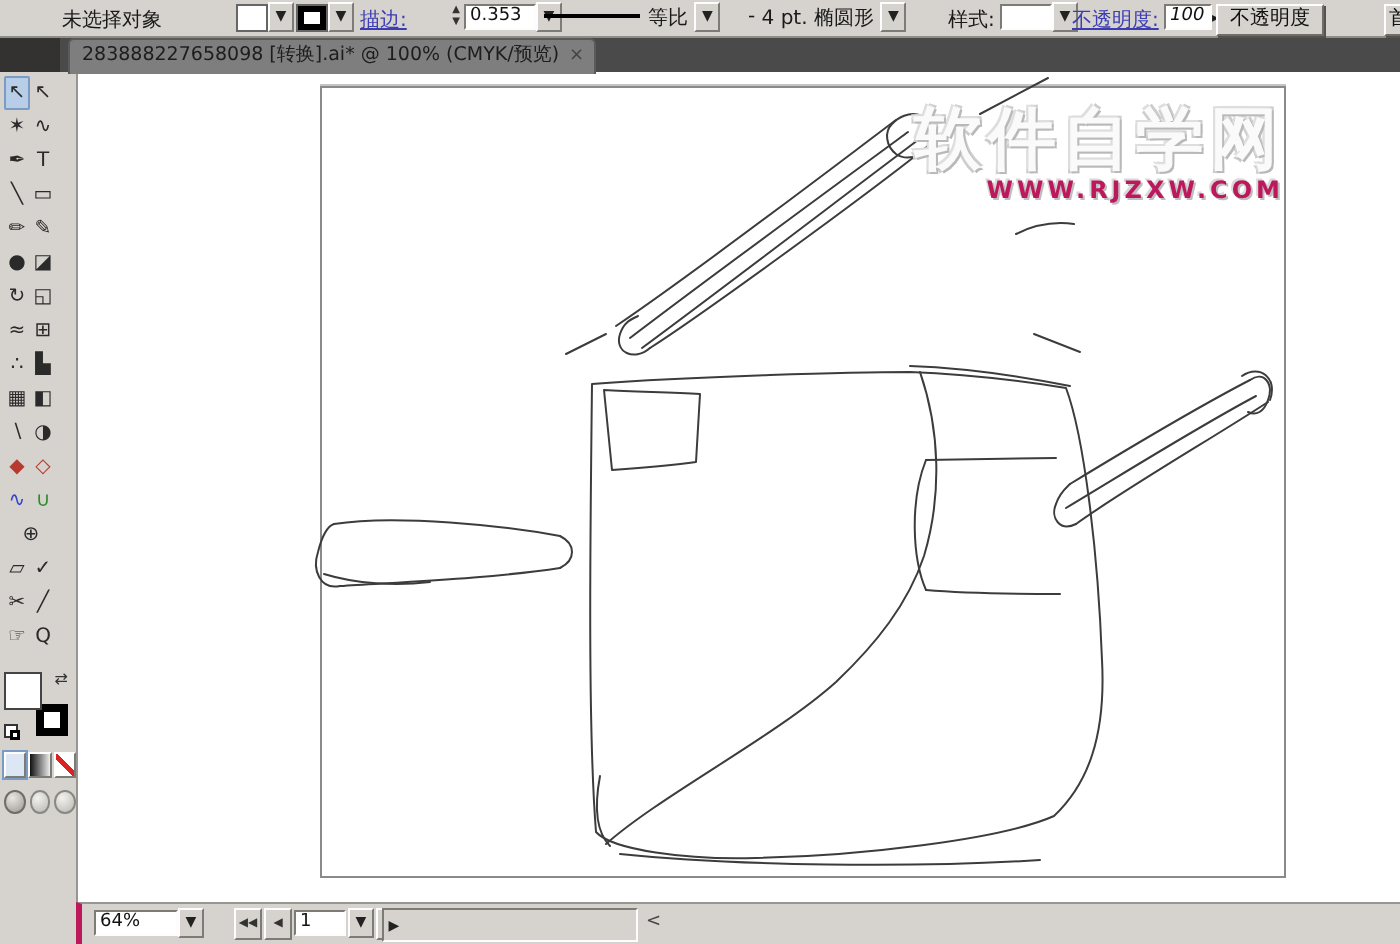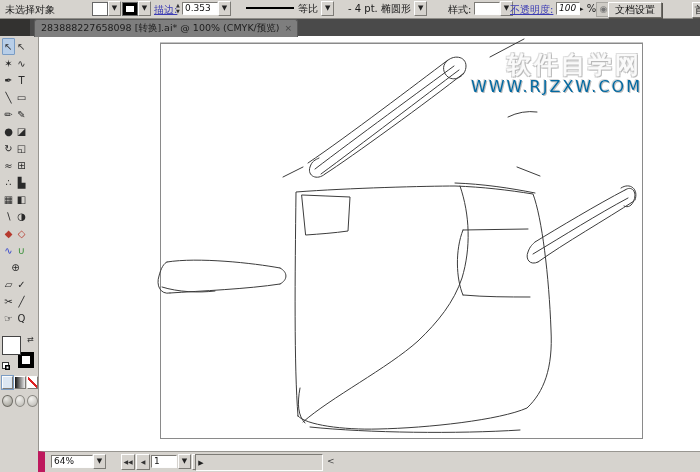--- a/index.html
+++ b/index.html
@@ -7,21 +7,21 @@
     width:700px;height:472px;position:relative;overflow:hidden;
     font-family:"DejaVu Sans","Liberation Sans",sans-serif;
     font-size:10px;color:#111;
     background:var(--chrome,#d6d3ce);
   }
   
   .controlbar{
     position:absolute;left:0;top:0;width:700px;height:18px;
     background:var(--chrome);border-bottom:1px solid #8f8d88;z-index:5;
   }
-  .cb-item{position:absolute;top:3px;white-space:nowrap;}
+  .cb-item{position:absolute;top:3px;white-space:nowrap;margin-left:26px;}
   .cb-label{color:#1a1a1a;}
   .cb-link{color:var(--link);text-decoration:underline;cursor:pointer;}
   .combo{display:inline-flex;align-items:center;height:13px;}
   .inset{background:#fff;border:1px solid;border-color:#7d7b76 #fdfdfd #fdfdfd #7d7b76;}
   .drop-btn{
     display:inline-block;width:11px;height:13px;line-height:12px;text-align:center;
     background:var(--chrome);border:1px solid;border-color:#fdfdfd #7d7b76 #7d7b76 #fdfdfd;
     font-size:7px;color:#222;
   }
   .swatch{display:inline-block;width:14px;height:12px;background:#fff;border:1px solid #666;}
@@ -85,32 +85,32 @@
   .artboard{
     position:absolute;left:122px;top:7px;width:481px;height:394px;
     border:1px solid var(--artboard-border);
     box-shadow:0 -1px 0 #c4c4c4;
     background:#fff;
   }
   .sketch{position:absolute;left:0;top:0;width:662px;height:416px;}
   .sketch path{fill:none;stroke:var(--sketch);stroke-width:1;stroke-linecap:round;stroke-linejoin:round;}
   .watermark{position:absolute;right:58px;top:16px;text-align:right;line-height:1.1;pointer-events:none;}
   .wm-title{
-    font-size:24px;font-weight:bold;letter-spacing:3px;color:#fafafa;
+    font-size:34px;font-weight:bold;letter-spacing:3px;color:#fafafa;
     text-shadow:1px 1px 0 #b9b9b9,-1px -1px 0 #dedede,1px -1px 0 #cdcdcd,-1px 1px 0 #cdcdcd;
     margin-left:17px;
   }
   .wm-url{
-    font-size:16px;letter-spacing:2px;color:#0369a1;font-weight:normal;
+    font-size:12px;letter-spacing:2px;color:#be185d;font-weight:bold;
     text-shadow:1px 1px 0 #bdbdbd,-1px -1px 0 #d9d9d9;
   }
   
   .statusbar{
     position:absolute;left:38px;right:0;bottom:0;height:20px;
-    background:var(--chrome);border-top:1px solid #989691;border-left:7px solid #be185d;z-index:3;
+    background:var(--chrome);border-top:1px solid #989691;border-left:3px solid #be185d;z-index:3;
   }
   .sb-item{position:absolute;top:2px;height:15px;}
   .zoom-combo{left:6px;width:62px;}
   .zoom-combo .field{width:36px;}
   .nav{left:76px;display:flex;align-items:center;gap:1px;}
   .nav-btn{width:12px;height:14px;line-height:13px;text-align:center;font-size:6px;color:#333;background:var(--chrome);border:1px solid;border-color:#fdfdfd #7d7b76 #7d7b76 #fdfdfd;cursor:pointer;}
   .status-field{
     left:150px;width:126px;display:flex;align-items:center;
     border:1px solid;border-color:#7d7b76 #fdfdfd #fdfdfd #7d7b76;background:var(--chrome);
   }
@@ -129,21 +129,21 @@
       <span class="drop-btn">▼</span>
   </span>
 
   <span class="cb-item combo" style="left:122px;top:2px;">
     <span class="swatch stroke-swatch"></span>
       <span class="drop-btn">▼</span>
   </span>
 
   <span class="cb-item cb-link" style="left:154px;">描边:</span>
 
-  <span class="cb-item combo" style="left:174px;top:2px;">
+  <span class="cb-item combo" style="left:198px;top:2px;">
     <span class="spinner">▲<br>▼</span>
       <span class="inset field" style="width:30px;">0.353</span>
       <span class="drop-btn">▼</span>
   </span>
 
   <span class="cb-item combo" style="left:244px;top:2px;">
     <span class="line-preview"></span><span class="cb-label">等比</span>&nbsp;<span class="drop-btn">▼</span>
   </span>
 
   <span class="cb-item combo" style="left:348px;top:2px;">
@@ -158,21 +158,21 @@
   </span>
 
   <span class="cb-item cb-link" style="left:510px;text-align:center;">不透明度:</span>
 
   <span class="cb-item combo" style="left:556px;top:2px;">
     <span class="inset field" style="width:18px;font-style:italic;">100</span><span class="cb-label" style="font-size:7px;">▸</span>&nbsp;<span class="cb-label">%</span>
   </span>
 
   <span class="cb-item" style="left:596px;top:2px;"><span class="mini-icon">◉</span></span>
 
-  <span class="push-btn" style="left:608px;width:52px;">文档设置</span>
+  <span class="push-btn" style="left:608px;width:52px;">不透明度</span>
   <span class="push-btn" style="left:692px;width:33px;">首选项</span>
 </div>
 
 <div class="tabbar">
   <span class="corner"></span>
   <div class="doc-tab inactive">
     <span>283888227658098 [转换].ai* @ 100% (CMYK/预览)</span><span class="tab-close">×</span>
   </div>
 </div>
 

